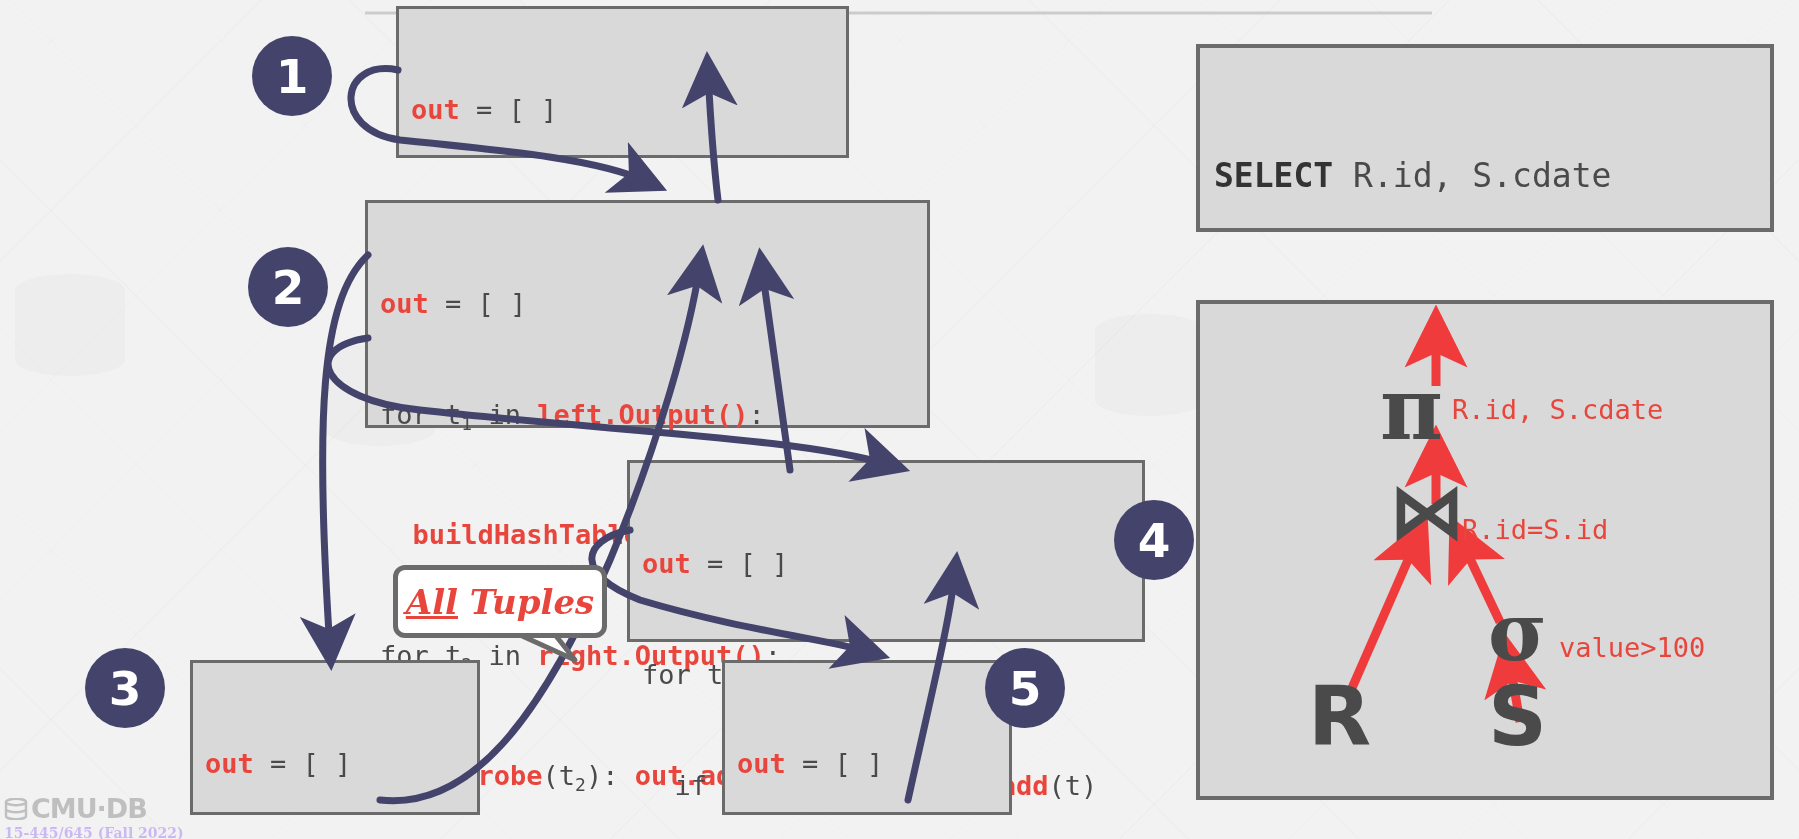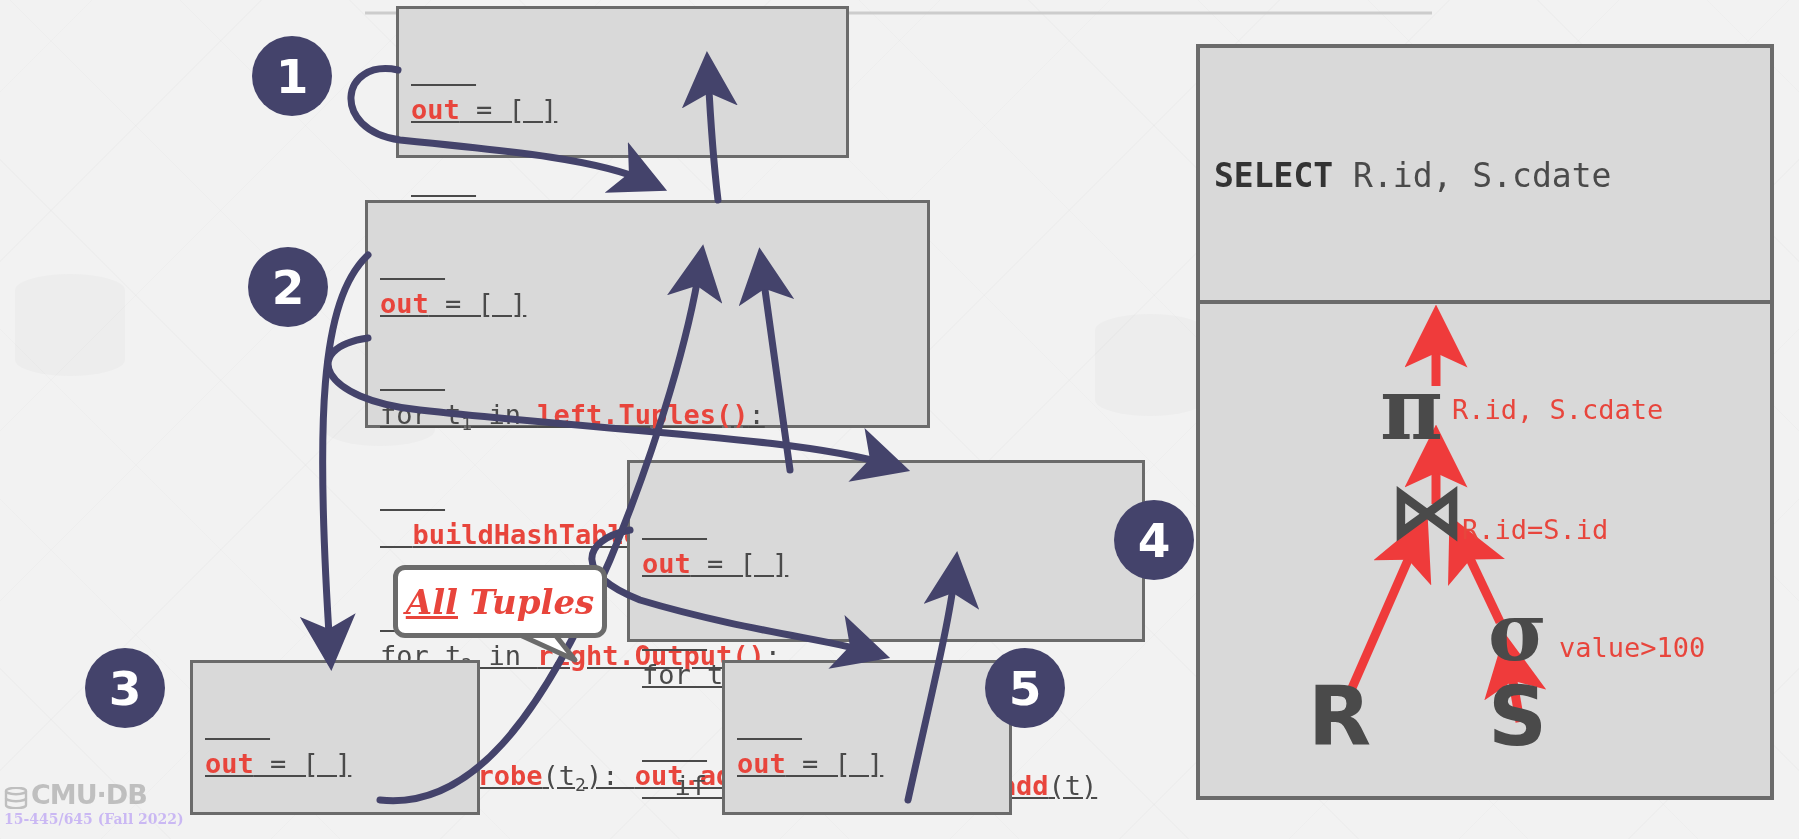--- a/index.html
+++ b/index.html
@@ -28,39 +28,38 @@
     background:#d9d9d9;
     border:3px solid #6b6b6b;
     box-sizing:border-box;
     z-index:3;
     font-family:"DejaVu Sans Mono","Liberation Mono",monospace;
     font-size:27px;
     line-height:37px;
     color:#4a4a4a;
     padding:8px 10px 6px 12px;
     white-space:pre;
-    text-decoration:underline;
   }
   .codebox .kw{color:#e8453c;font-weight:bold;}
   .codebox .pl{color:#4a4a4a;font-weight:normal;}
   .sub{font-size:18px;vertical-align:sub;}
 
   .badge{
     position:absolute;
     width:80px;height:80px;border-radius:50%;
     background:#44436b;color:#ffffff;
     display:flex;align-items:center;justify-content:center;
     font-family:"DejaVu Sans",sans-serif;
     font-size:47px;font-weight:bold;
     z-index:6;
   }
 
   .sqlbox{
     position:absolute;
-    left:1196px;top:44px;width:578px;height:260px;
+    left:1196px;top:44px;width:578px;height:188px;
     background:#d9d9d9;border:4px solid #6b6b6b;box-sizing:border-box;
     font-family:"DejaVu Sans Mono","Liberation Mono",monospace;
     font-size:33px;line-height:48px;
     color:#4a4a4a;
     padding:8px 14px;
     z-index:3;
     white-space:pre;
   }
   .sqlbox .skw{font-weight:bold;color:#333333;}
   .sqlbox .line{text-align:left;}
@@ -93,21 +92,21 @@
     font-family:"DejaVu Serif",serif;
     font-style:italic;font-weight:bold;font-size:34px;
     white-space:nowrap;
   }
   .callout span u{text-decoration:underline;margin-top:32px;}
 
   .logo{position:absolute;left:4px;top:781px;z-index:6;opacity:.38;}
   .logo .lname{
     font-family:"DejaVu Sans",sans-serif;font-weight:bold;font-size:27px;
     color:#6f6f6f;letter-spacing:-1px;line-height:28px;
-    display:flex;align-items:flex-end;gap:3px;
+    display:flex;align-items:center;gap:3px;margin-top:14px;
   }
   .logo .lsub{
     font-family:"DejaVu Serif",serif;font-weight:bold;font-size:14px;
     color:#8b5cf6;margin-top:2px;text-align:right;
   }
   .dbicon{display:inline-block;width:24px;height:22px;}
 </style>
 </head>
 <body>
 
@@ -132,21 +131,21 @@
   </svg>
 
   <div class="codebox" style="left:396px;top:6px;width:453px;height:152px;">
     <div><span class="kw">out</span><span class="pl"> = [ ]</span></div>
     <div><span class="pl">for t in </span><span class="kw">child.Output()</span><span class="pl">:</span></div>
     <div><span class="pl">  </span><span class="kw">out.add</span><span class="pl">(</span><span class="kw">projection</span><span class="pl">(t))</span></div>
   </div>
 
   <div class="codebox" style="left:365px;top:200px;width:565px;height:228px;">
     <div><span class="kw">out</span><span class="pl"> = [ ]</span></div>
-    <div><span class="pl">for t<span class="sub">1</span> in </span><span class="kw">left.Tuples()</span><span class="pl">:</span></div>
+    <div><span class="pl">for t<span class="sub">1</span> in </span><span class="kw">left.Output()</span><span class="pl">:</span></div>
     <div><span class="pl">  </span><span class="kw">buildHashTable</span><span class="pl">(t<span class="sub">1</span>)</span></div>
     <div><span class="pl">for t<span class="sub">2</span> in </span><span class="kw">right.Output()</span><span class="pl">:</span></div>
     <div><span class="pl">  if </span><span class="kw">probe</span><span class="pl">(t<span class="sub">2</span>): </span><span class="kw">out.add</span><span class="pl">(t<span class="sub">1</span>⋈t<span class="sub">2</span>)</span></div>
     
   </div>
 
   <div class="codebox" style="left:627px;top:460px;width:518px;height:182px;">
     <div><span class="kw">out</span><span class="pl"> = [ ]</span></div>
     <div><span class="pl">for t in </span><span class="kw">child.Output()</span><span class="pl">:</span></div>
     <div><span class="pl">  if </span><span class="kw">evalPred</span><span class="pl">(t): </span><span class="kw">out.add</span><span class="pl">(t)</span></div>

